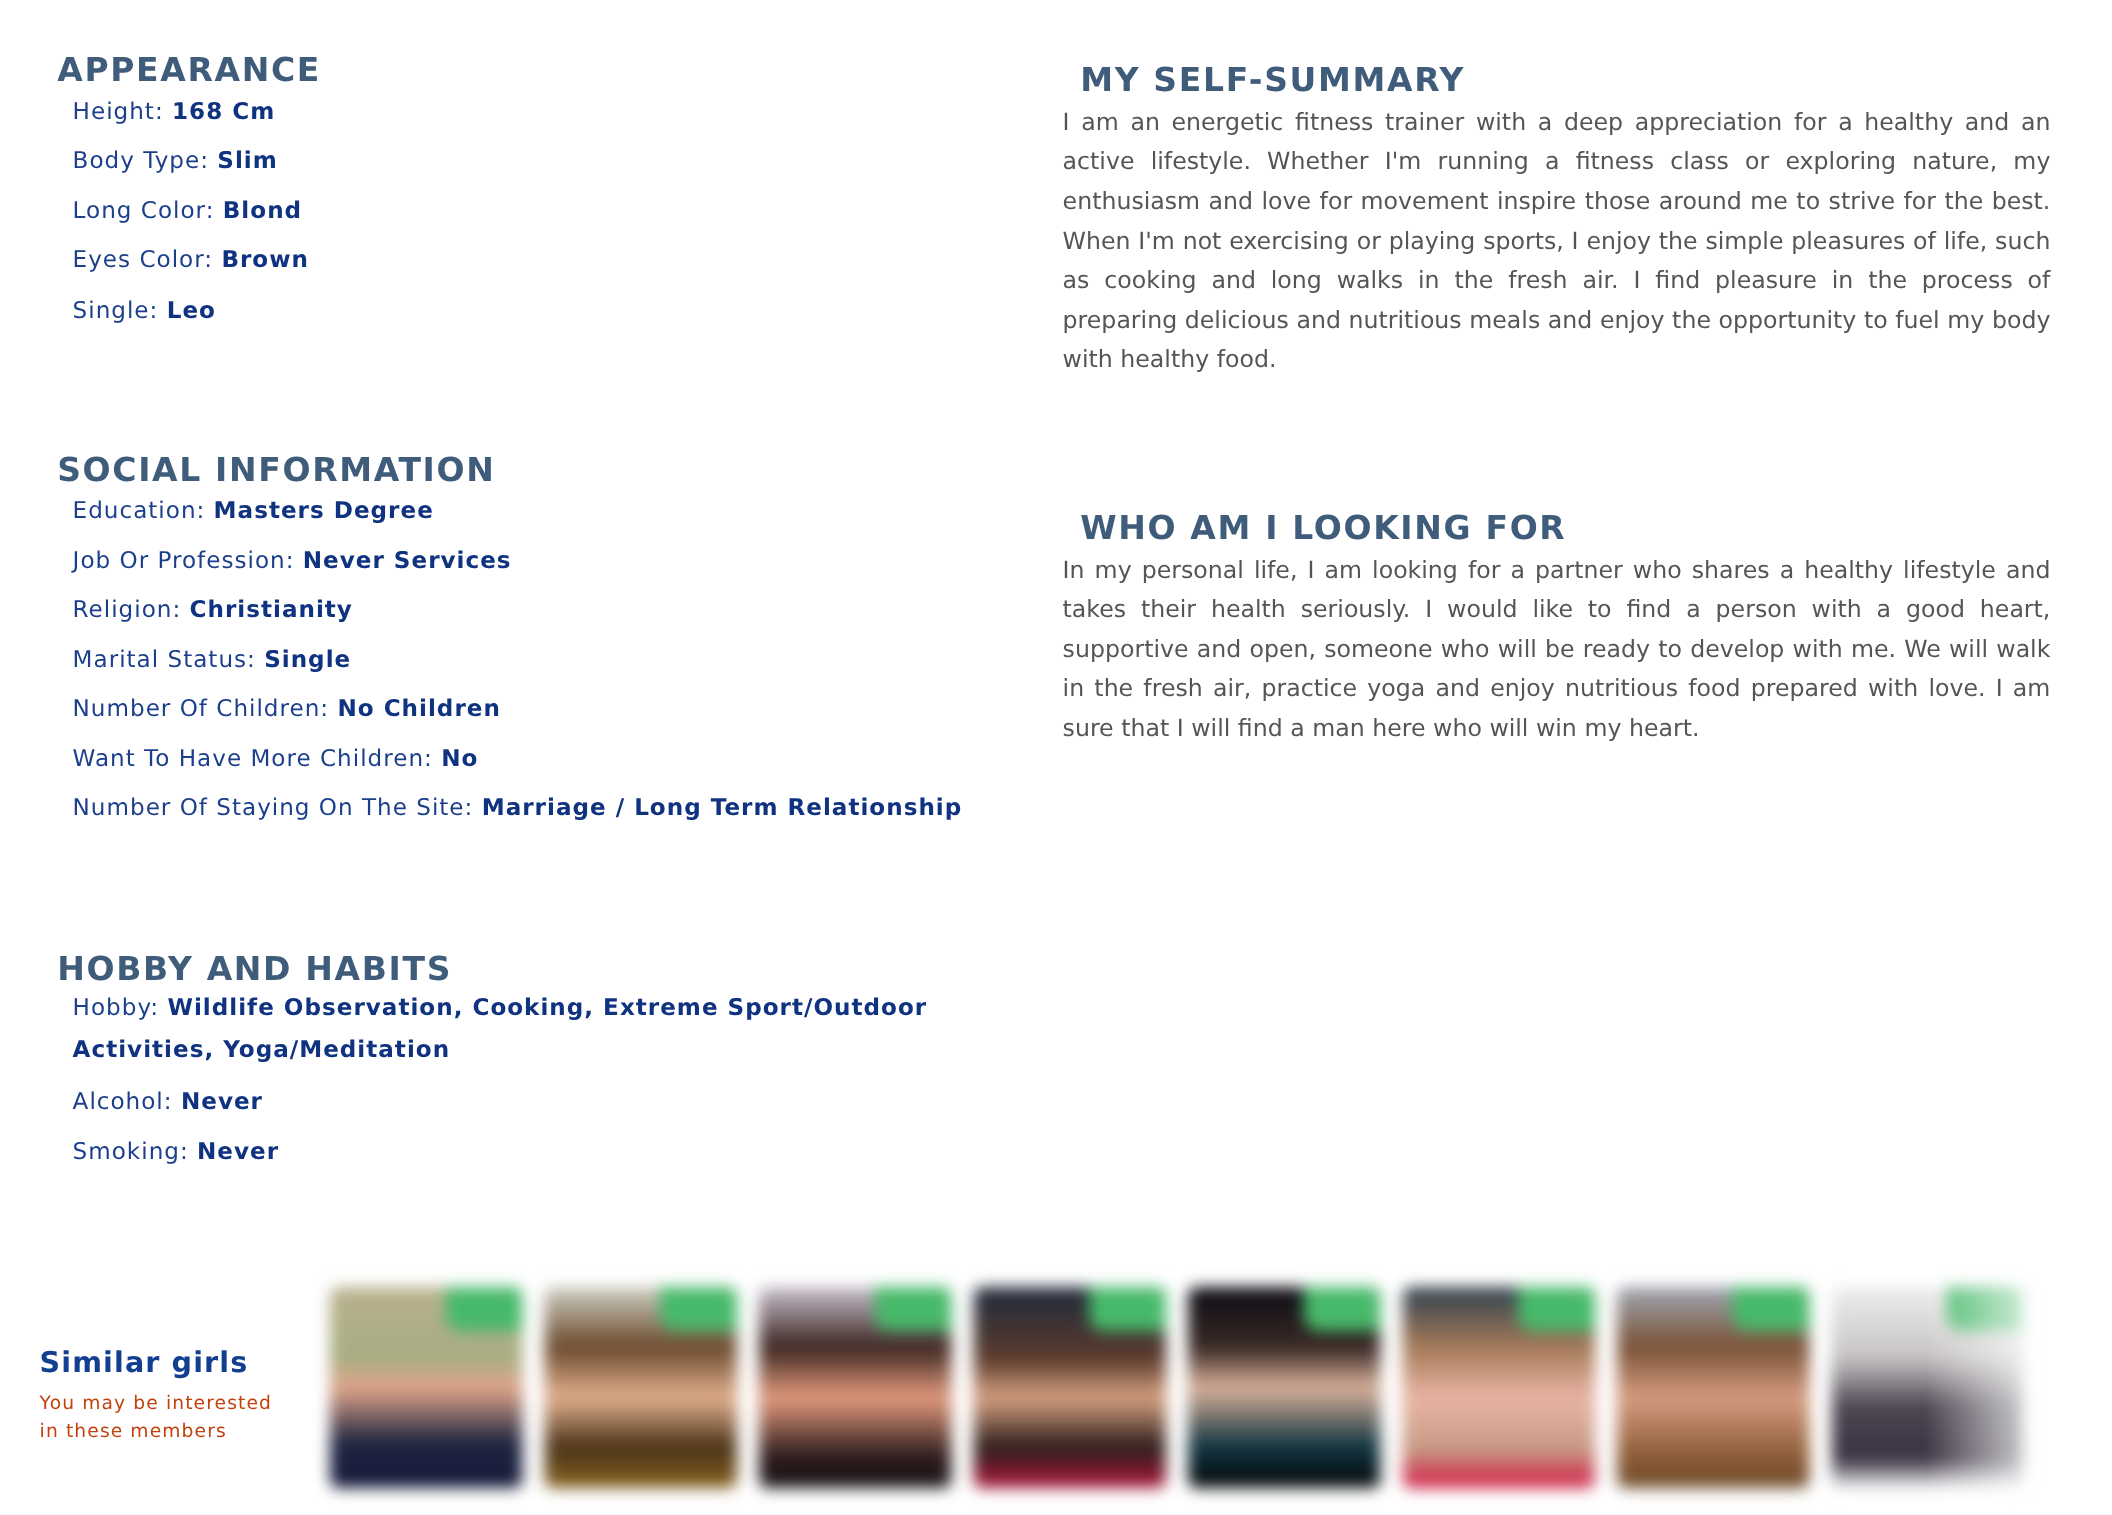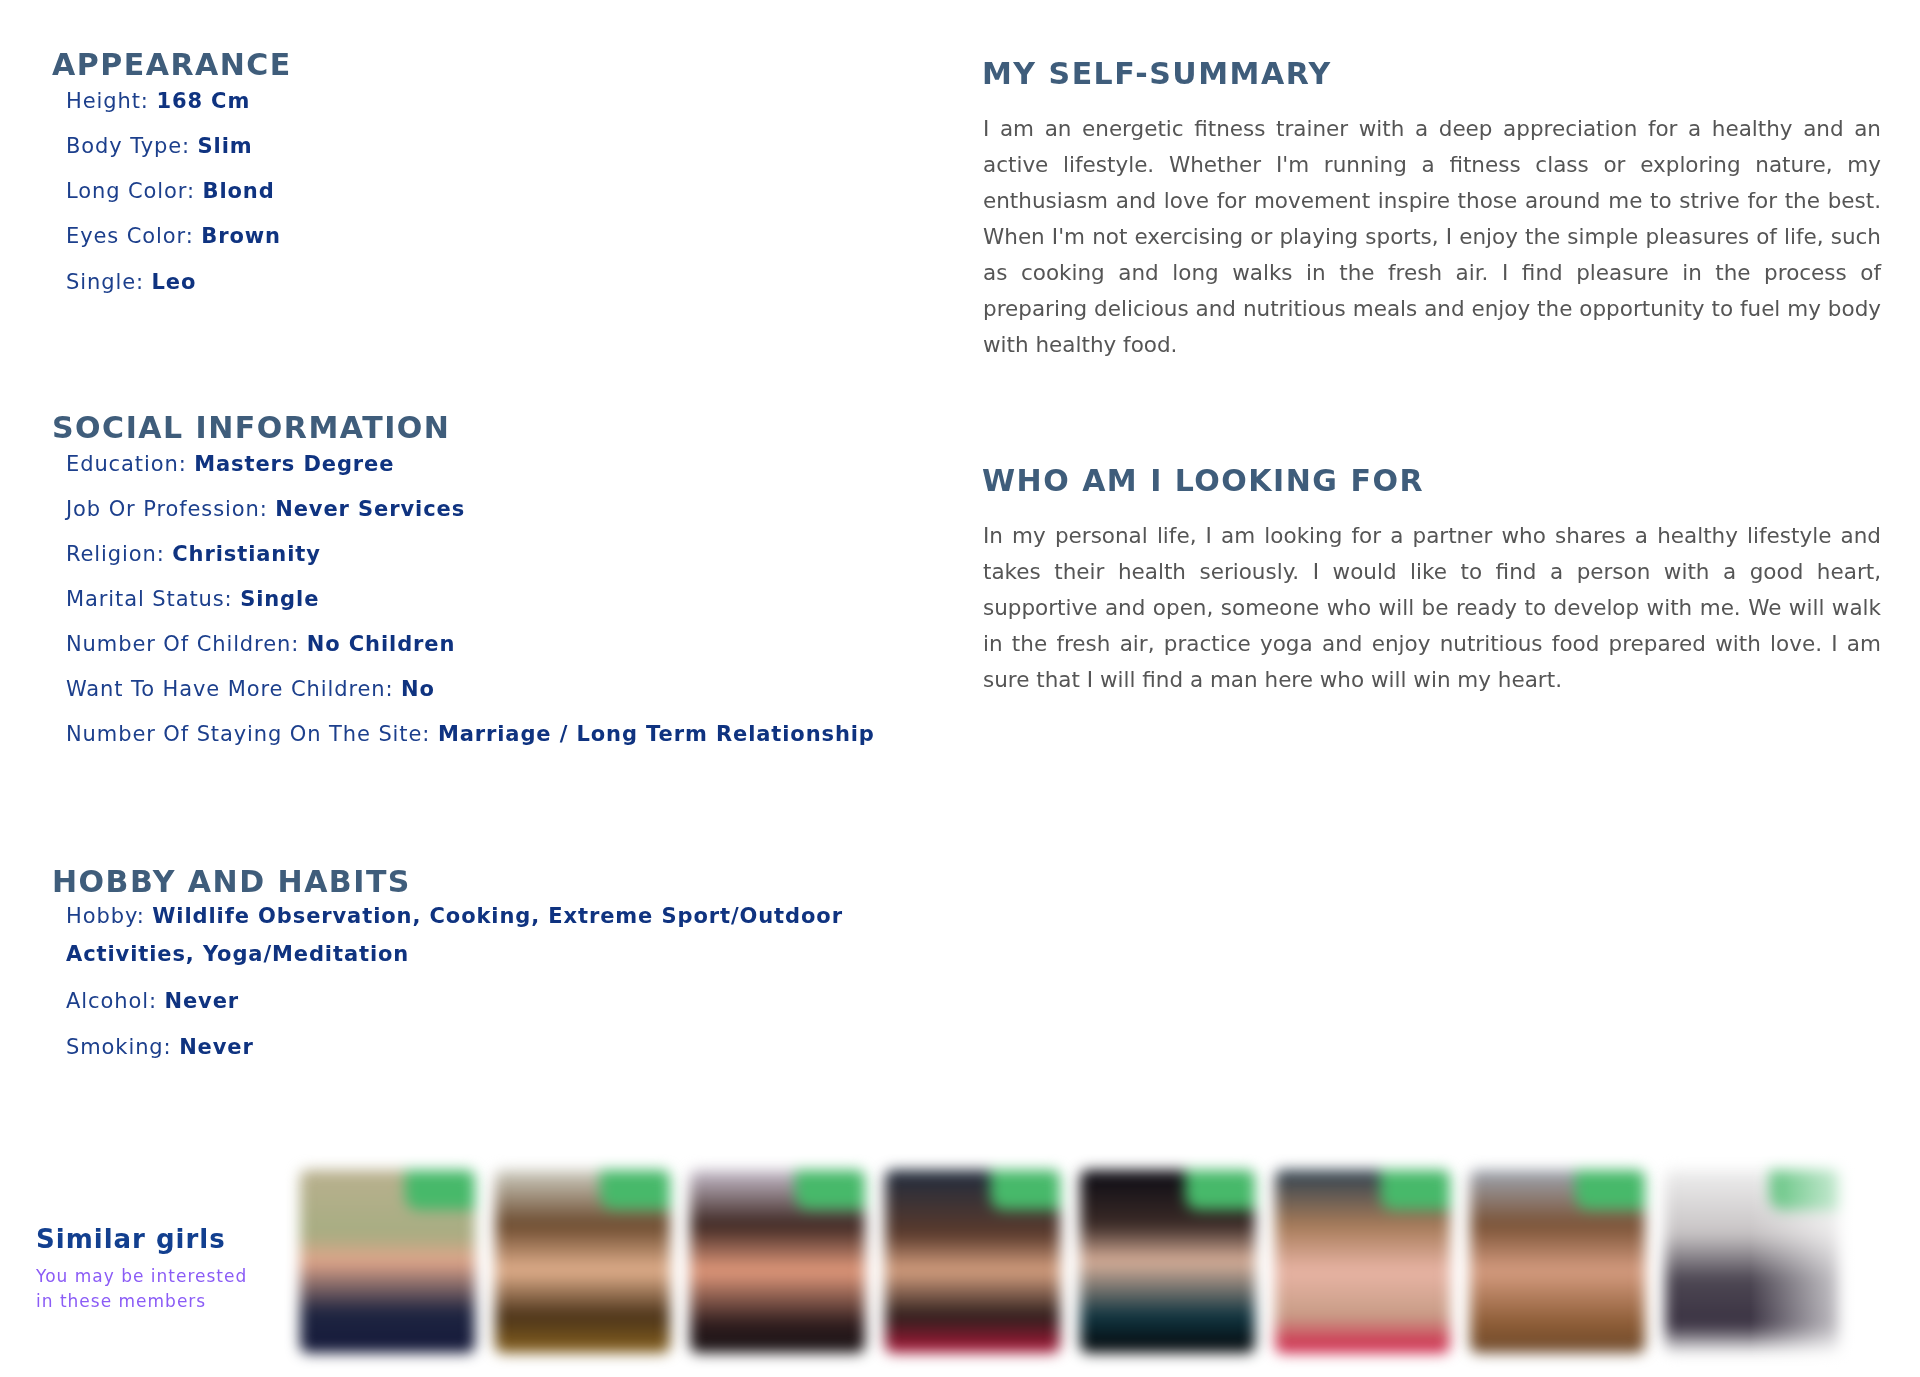--- a/index.html
+++ b/index.html
@@ -10,27 +10,27 @@
   .col-right { position: absolute; left: 966px; top: 0; width: 898px; }
 
   .section-title { position: absolute; margin: 16px; color: #3f5d7b; font-weight: bold;
                    font-size: 30px; letter-spacing: 1.5px; white-space: nowrap; line-height: 1; }
 
   .attr-row { position: absolute; left: 30px; font-size: 21px; letter-spacing: 0.9px;
               color: #1c3f8c; white-space: nowrap; line-height: 1; }
   .attr-row .attr-val { font-weight: bold; color: #0f3380; }
   .attr-row.wrap { white-space: normal; width: 850px; line-height: 38px; }
 
-  .body-text { position: absolute; left: 0; width: 898px; margin: 17px; color: #555555;
+  .body-text { position: absolute; left: 0; width: 898px; margin: 0; color: #555555;
                font-size: 21.5px; line-height: 36px; text-align: justify; }
 
   .similar-title { position: absolute; left: 36px; top: 1226px; margin: 0; font-size: 26px;
                    font-weight: bold; color: #123f8f; letter-spacing: 1px; line-height: 1; }
   .similar-sub { position: absolute; left: 36px; top: 1264px; width: 230px; margin: 0;
-                 font-size: 17px; color: #8b5cf6; letter-spacing: 1px; line-height: 25px; }
+                 font-size: 17px; color: #c2410c; letter-spacing: 1px; line-height: 25px; }
 
   .strip { position: absolute; left: 300px; top: 1170px; width: 1600px; height: 186px; }
   .card { position: absolute; top: 0; width: 175px; height: 183px; border-radius: 8px;
           overflow: hidden; filter: blur(7px); cursor: pointer; }
   .card .photo { position: absolute; inset: 0; }
   .card .online-badge { position: absolute; top: 0; right: 0; width: 70px; height: 40px;
                         background: #47b96a; border-bottom-left-radius: 14px; }
   .fade { position: absolute; right: 0; top: 1150px; width: 170px; height: 227px;
           background: linear-gradient(to right, rgba(255,255,255,0), #ffffff 75%); pointer-events: none; }
 </style>

